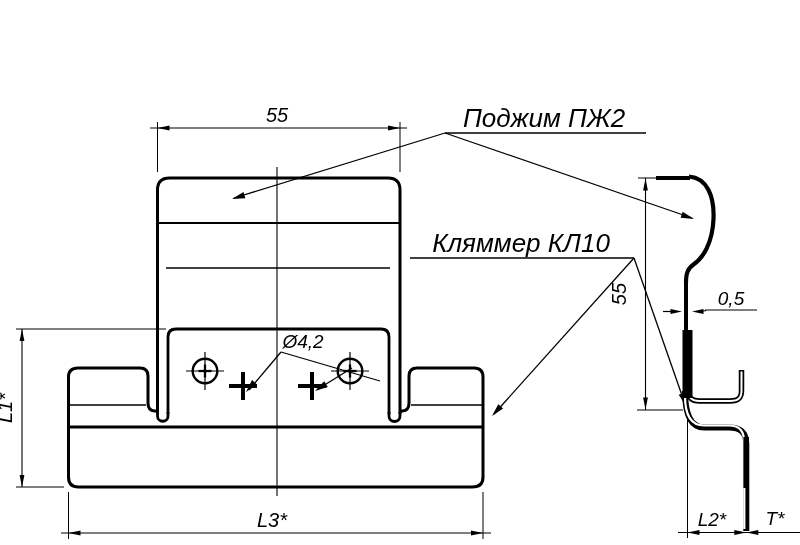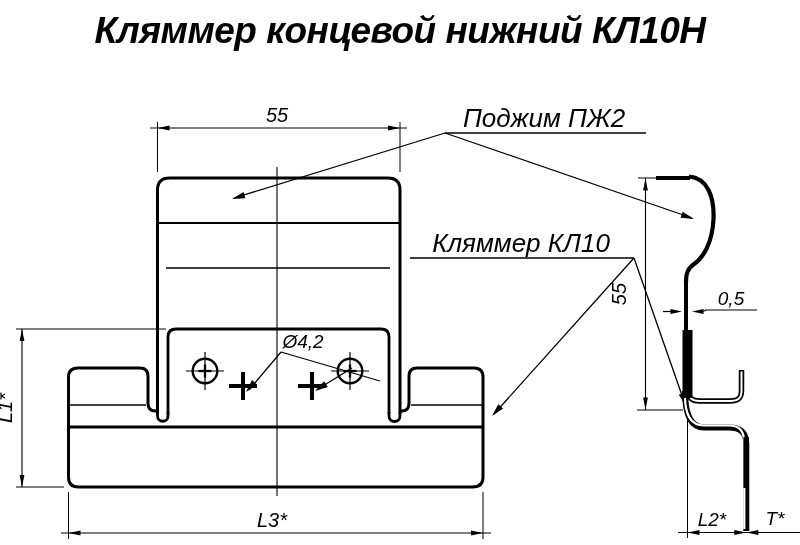--- a/index.html
+++ b/index.html
@@ -11,21 +11,20 @@
   svg{position:absolute;top:0;left:0;}
   svg text{font-family:"Liberation Sans", sans-serif;font-style:italic;fill:#000;}
   .lbl{font-size:26px;}
   .dim{font-size:20px;}
   .dimS{font-size:19px;}
 </style>
 </head>
 <body>
 
 <div id="stage">
-  <div id="title">Кляммер концевой нижний КЛ10Н</div>
 
   <svg width="800" height="545" viewBox="0 0 800 545">
 
     <g stroke="#000" fill="none">
 
       <line x1="277" y1="167" x2="277" y2="496" stroke-width="1.1"></line>
 
       <path stroke-width="3" d="M 157.5,414 V 190 Q 157.5,178 169.5,178 H 388 Q 400,178 400,190 V 414"></path>
       <line x1="157.5" y1="223" x2="400" y2="223" stroke-width="2.2"></line>
       <line x1="166" y1="268" x2="390" y2="268" stroke-width="1.5"></line>

